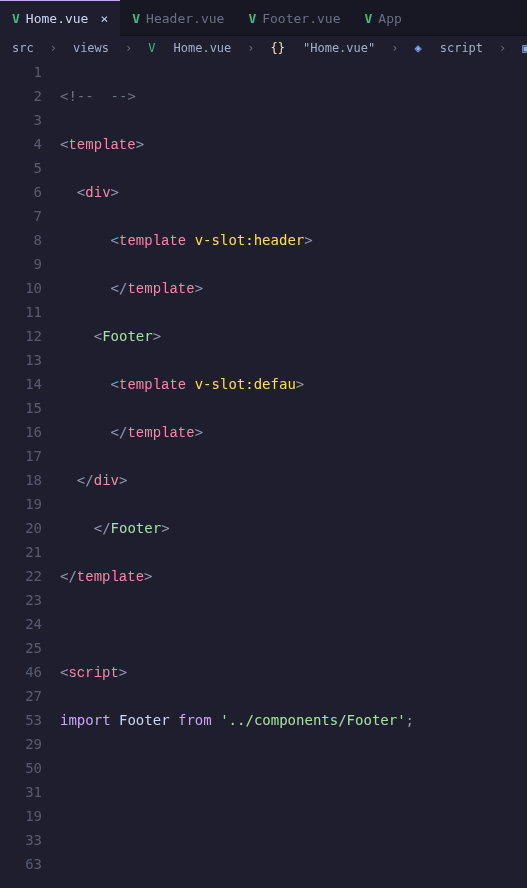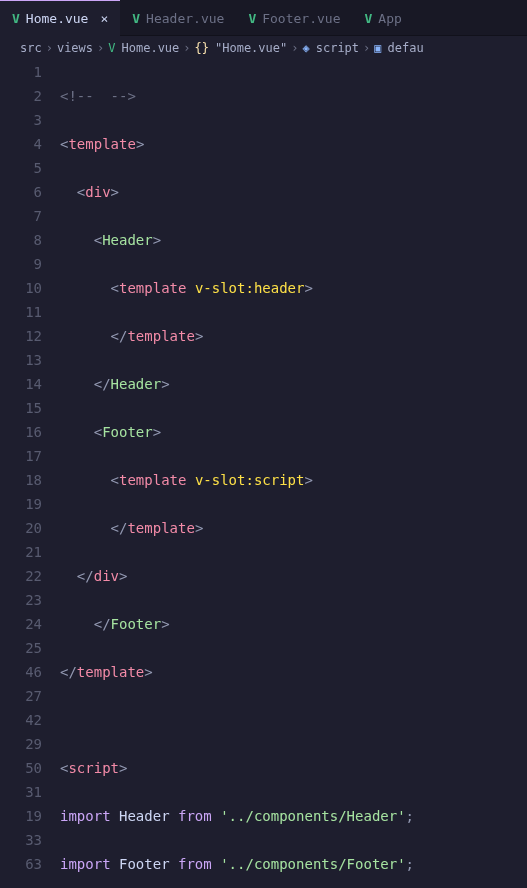--- a/index.html
+++ b/index.html
@@ -38,24 +38,24 @@
     font-weight: bold;
   }
   .tab .close {
     margin-left: 6px;
     color: #cdd6f4;
   }
   .breadcrumbs {
     display: flex;
     align-items: center;
     height: 24px;
-    padding: 0 20px;
+    padding: 0 12px;
     font-size: 12px;
     color: #a6adc8;
-    gap: 4px;
+    gap: 16px;
   }
   .breadcrumbs .sep { color: #6c7086; }
   .breadcrumbs .vue-icon { color: #42b883; margin-right:2px;}
   .breadcrumbs .braces { color: #f9e2af; margin-right:2px;}
   .breadcrumbs .cube { color: #89b4fa; margin-right:2px;}
   .breadcrumbs .brkt { color: #89b4fa; margin-right:2px;}
   .editor {
     display: flex;
     height: calc(100% - 60px);
   }
@@ -77,21 +77,21 @@
   }
   .code .line { height: 24px; }
   
   .c1 { color: #6c7086; } 
   .pnc { color: #9399b2; } 
   .tag { color: #f38ba8; margin-top: 44px; } 
   .attrv { color: #fde047; } 
   .kw { color: #cba6f7; } 
   .var { color: #cdd6f4; }
   .str { color: #a6e3a1; }
-  .tmpl { color: #f38ba8; }
+  .tmpl { color: #f38ba8; font-family: Liberation Mono, monospace; }
   .tagC { color: #a6e3a1; }
 </style>
 </head>
 <body>
 
 <div class="tabs">
   <div class="tab active">
     <span class="vue-icon">V</span>
     <span>Home.vue</span>
     <span class="close">×</span>
@@ -150,45 +150,42 @@
       <div class="line">18</div>
       <div class="line">19</div>
       <div class="line">20</div>
       <div class="line">21</div>
       <div class="line">22</div>
       <div class="line">23</div>
       <div class="line">24</div>
       <div class="line">25</div>
       <div class="line">46</div>
       <div class="line">27</div>
-      <div class="line">42</div>
+      <div class="line">53</div>
       <div class="line">29</div>
       <div class="line">50</div>
       <div class="line">31</div>
       <div class="line">19</div>
       <div class="line">33</div>
       <div class="line">63</div>
     </div>
   <div class="code">
 <div class="line"><span class="c1">&lt;!--  --&gt;</span></div>
 <div class="line"><span class="pnc">&lt;</span><span class="tmpl">template</span><span class="pnc">&gt;</span></div>
 <div class="line">  <span class="pnc">&lt;</span><span class="tag">div</span><span class="pnc">&gt;</span></div>
-<div class="line">    <span class="pnc">&lt;</span><span class="tagC">Header</span><span class="pnc">&gt;</span></div>
 <div class="line">      <span class="pnc">&lt;</span><span class="tmpl">template</span><span> </span><span class="attrv">v-slot:header</span><span class="pnc">&gt;</span></div>
 <div class="line">      <span class="pnc">&lt;/</span><span class="tmpl">template</span><span class="pnc">&gt;</span></div>
-<div class="line">    <span class="pnc">&lt;/</span><span class="tagC">Header</span><span class="pnc">&gt;</span></div>
 <div class="line">    <span class="pnc">&lt;</span><span class="tagC">Footer</span><span class="pnc">&gt;</span></div>
-<div class="line">      <span class="pnc">&lt;</span><span class="tmpl">template</span><span> </span><span class="attrv">v-slot:script</span><span class="pnc">&gt;</span></div>
+<div class="line">      <span class="pnc">&lt;</span><span class="tmpl">template</span><span> </span><span class="attrv">v-slot:defau</span><span class="pnc">&gt;</span></div>
 <div class="line">      <span class="pnc">&lt;/</span><span class="tmpl">template</span><span class="pnc">&gt;</span></div>
 <div class="line">  <span class="pnc">&lt;/</span><span class="tag">div</span><span class="pnc">&gt;</span></div>
 <div class="line">    <span class="pnc">&lt;/</span><span class="tagC">Footer</span><span class="pnc">&gt;</span></div>
 <div class="line"><span class="pnc">&lt;/</span><span class="tmpl">template</span><span class="pnc">&gt;</span></div>
 <div class="line"></div>
 <div class="line"><span class="pnc">&lt;</span><span class="tmpl">script</span><span class="pnc">&gt;</span></div>
-<div class="line"><span class="kw">import</span><span class="var"> Header </span><span class="kw">from</span><span> </span><span class="str">'../components/Header'</span><span class="pnc">;</span></div>
 <div class="line"><span class="kw">import</span><span class="var"> Footer </span><span class="kw">from</span><span> </span><span class="str">'../components/Footer'</span><span class="pnc">;</span></div>
 
 
 
 
 
 
 
 
 

